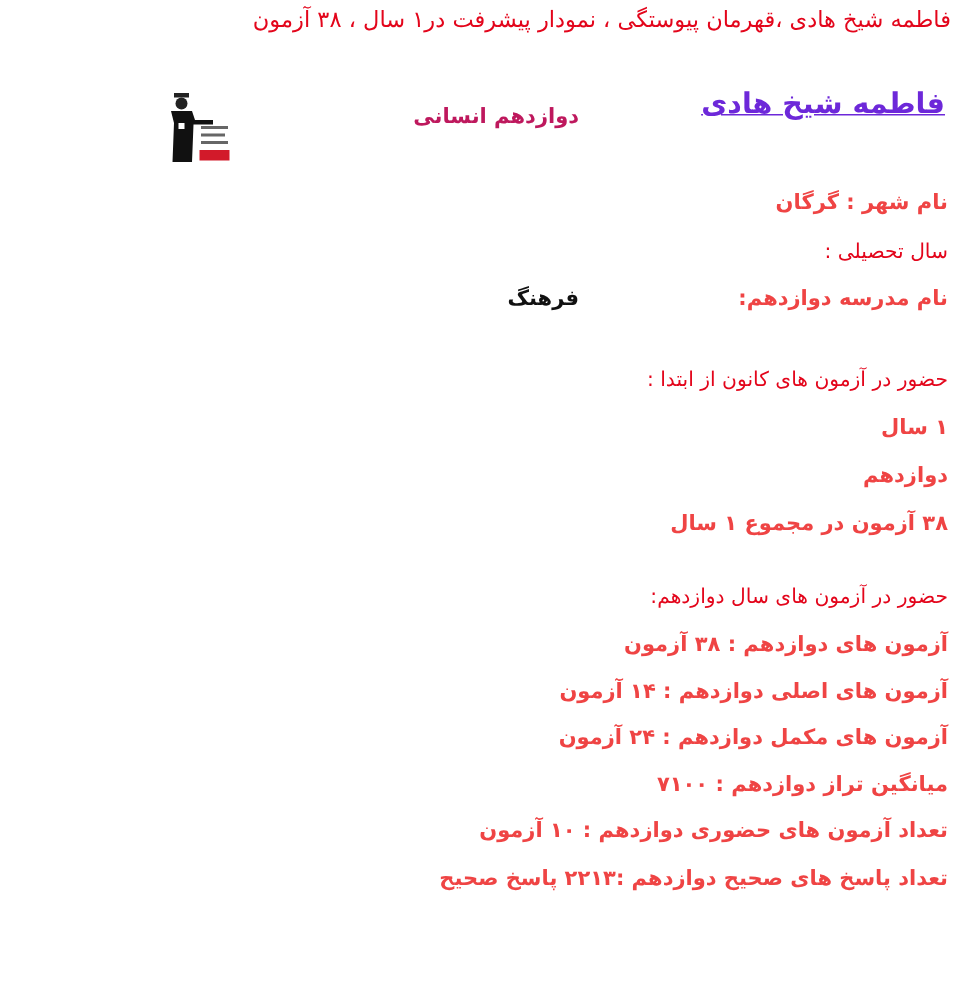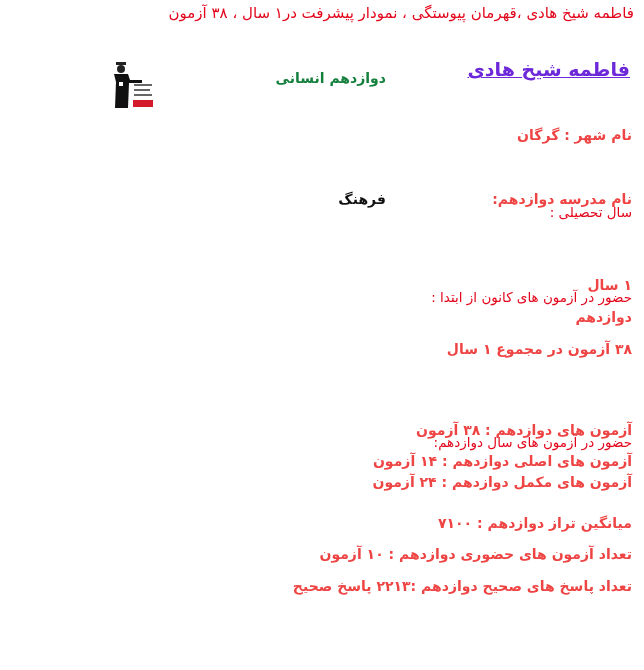--- a/index.html
+++ b/index.html
@@ -8,27 +8,27 @@
       font-family: "DejaVu Sans", sans-serif;
     }
     .abs { position: absolute; white-space: nowrap; direction: rtl; }
     .top-title {
       right: 10px; top: 4px; font-size: 15px; font-weight: normal; color: #e3051b;
     }
     .name {
       right: 14px; top: 58px; font-size: 19px; font-weight: bold; color: #6d28d9; text-decoration: underline;
     }
     .grade {
-      right: 258px; top: 70px; font-size: 14px; font-weight: bold; color: #15803d;
+      right: 258px; top: 70px; font-size: 14px; font-weight: bold; color: #be185d;
     }
     .logo {
       position: absolute; left: 112px; top: 60px; width: 46px; height: 50px;
     }
     .line { right: 12px; font-size: 14px; font-weight: bold; color: #ef4444; }
-    .red { right: 12px; font-size: 13.5px; color: #e3051b; margin-top: 44px; }
+    .red { right: 12px; font-size: 13.5px; color: #e3051b; }
     .school-value { right: 258px; font-size: 14px; font-weight: bold; color: #111111; }
   </style>
 </head>
 <body>
 
 <div class="abs top-title">فاطمه شیخ هادی ،قهرمان پیوستگی ، نمودار پیشرفت در۱ سال ، ۳۸ آزمون</div>
 
 <div class="logo">
   <svg width="46" height="50" viewBox="0 0 46 50">
     <rect x="4" y="2" width="10" height="3" fill="#222"></rect>
@@ -51,16 +51,16 @@
 <div class="abs school-value" style="top:191px">فرهنگ</div>
 
 <div class="abs red" style="top:245px">حضور در آزمون های کانون از ابتدا :</div>
 <div class="abs line" style="top:277px">۱ سال</div>
 <div class="abs line" style="top:309px">دوازدهم</div>
 <div class="abs line" style="top:341px">۳۸ آزمون در مجموع ۱ سال</div>
 
 <div class="abs red" style="top:390px">حضور در آزمون های سال دوازدهم:</div>
 <div class="abs line" style="top:422px">آزمون های دوازدهم : ۳۸ آزمون</div>
 <div class="abs line" style="top:453px">آزمون های اصلی دوازدهم : ۱۴ آزمون</div>
-<div class="abs line" style="top:474px">آزمون های مکمل دوازدهم : ۲۴ آزمون</div>
+<div class="abs line" style="top:484px">آزمون های مکمل دوازدهم : ۲۴ آزمون</div>
 <div class="abs line" style="top:515px">میانگین تراز دوازدهم : ۷۱۰۰</div>
 <div class="abs line" style="top:546px">تعداد آزمون های حضوری دوازدهم : ۱۰ آزمون</div>
 <div class="abs line" style="top:578px">تعداد پاسخ های صحیح دوازدهم :۲۲۱۳ پاسخ صحیح</div>
 
 </body></html>

